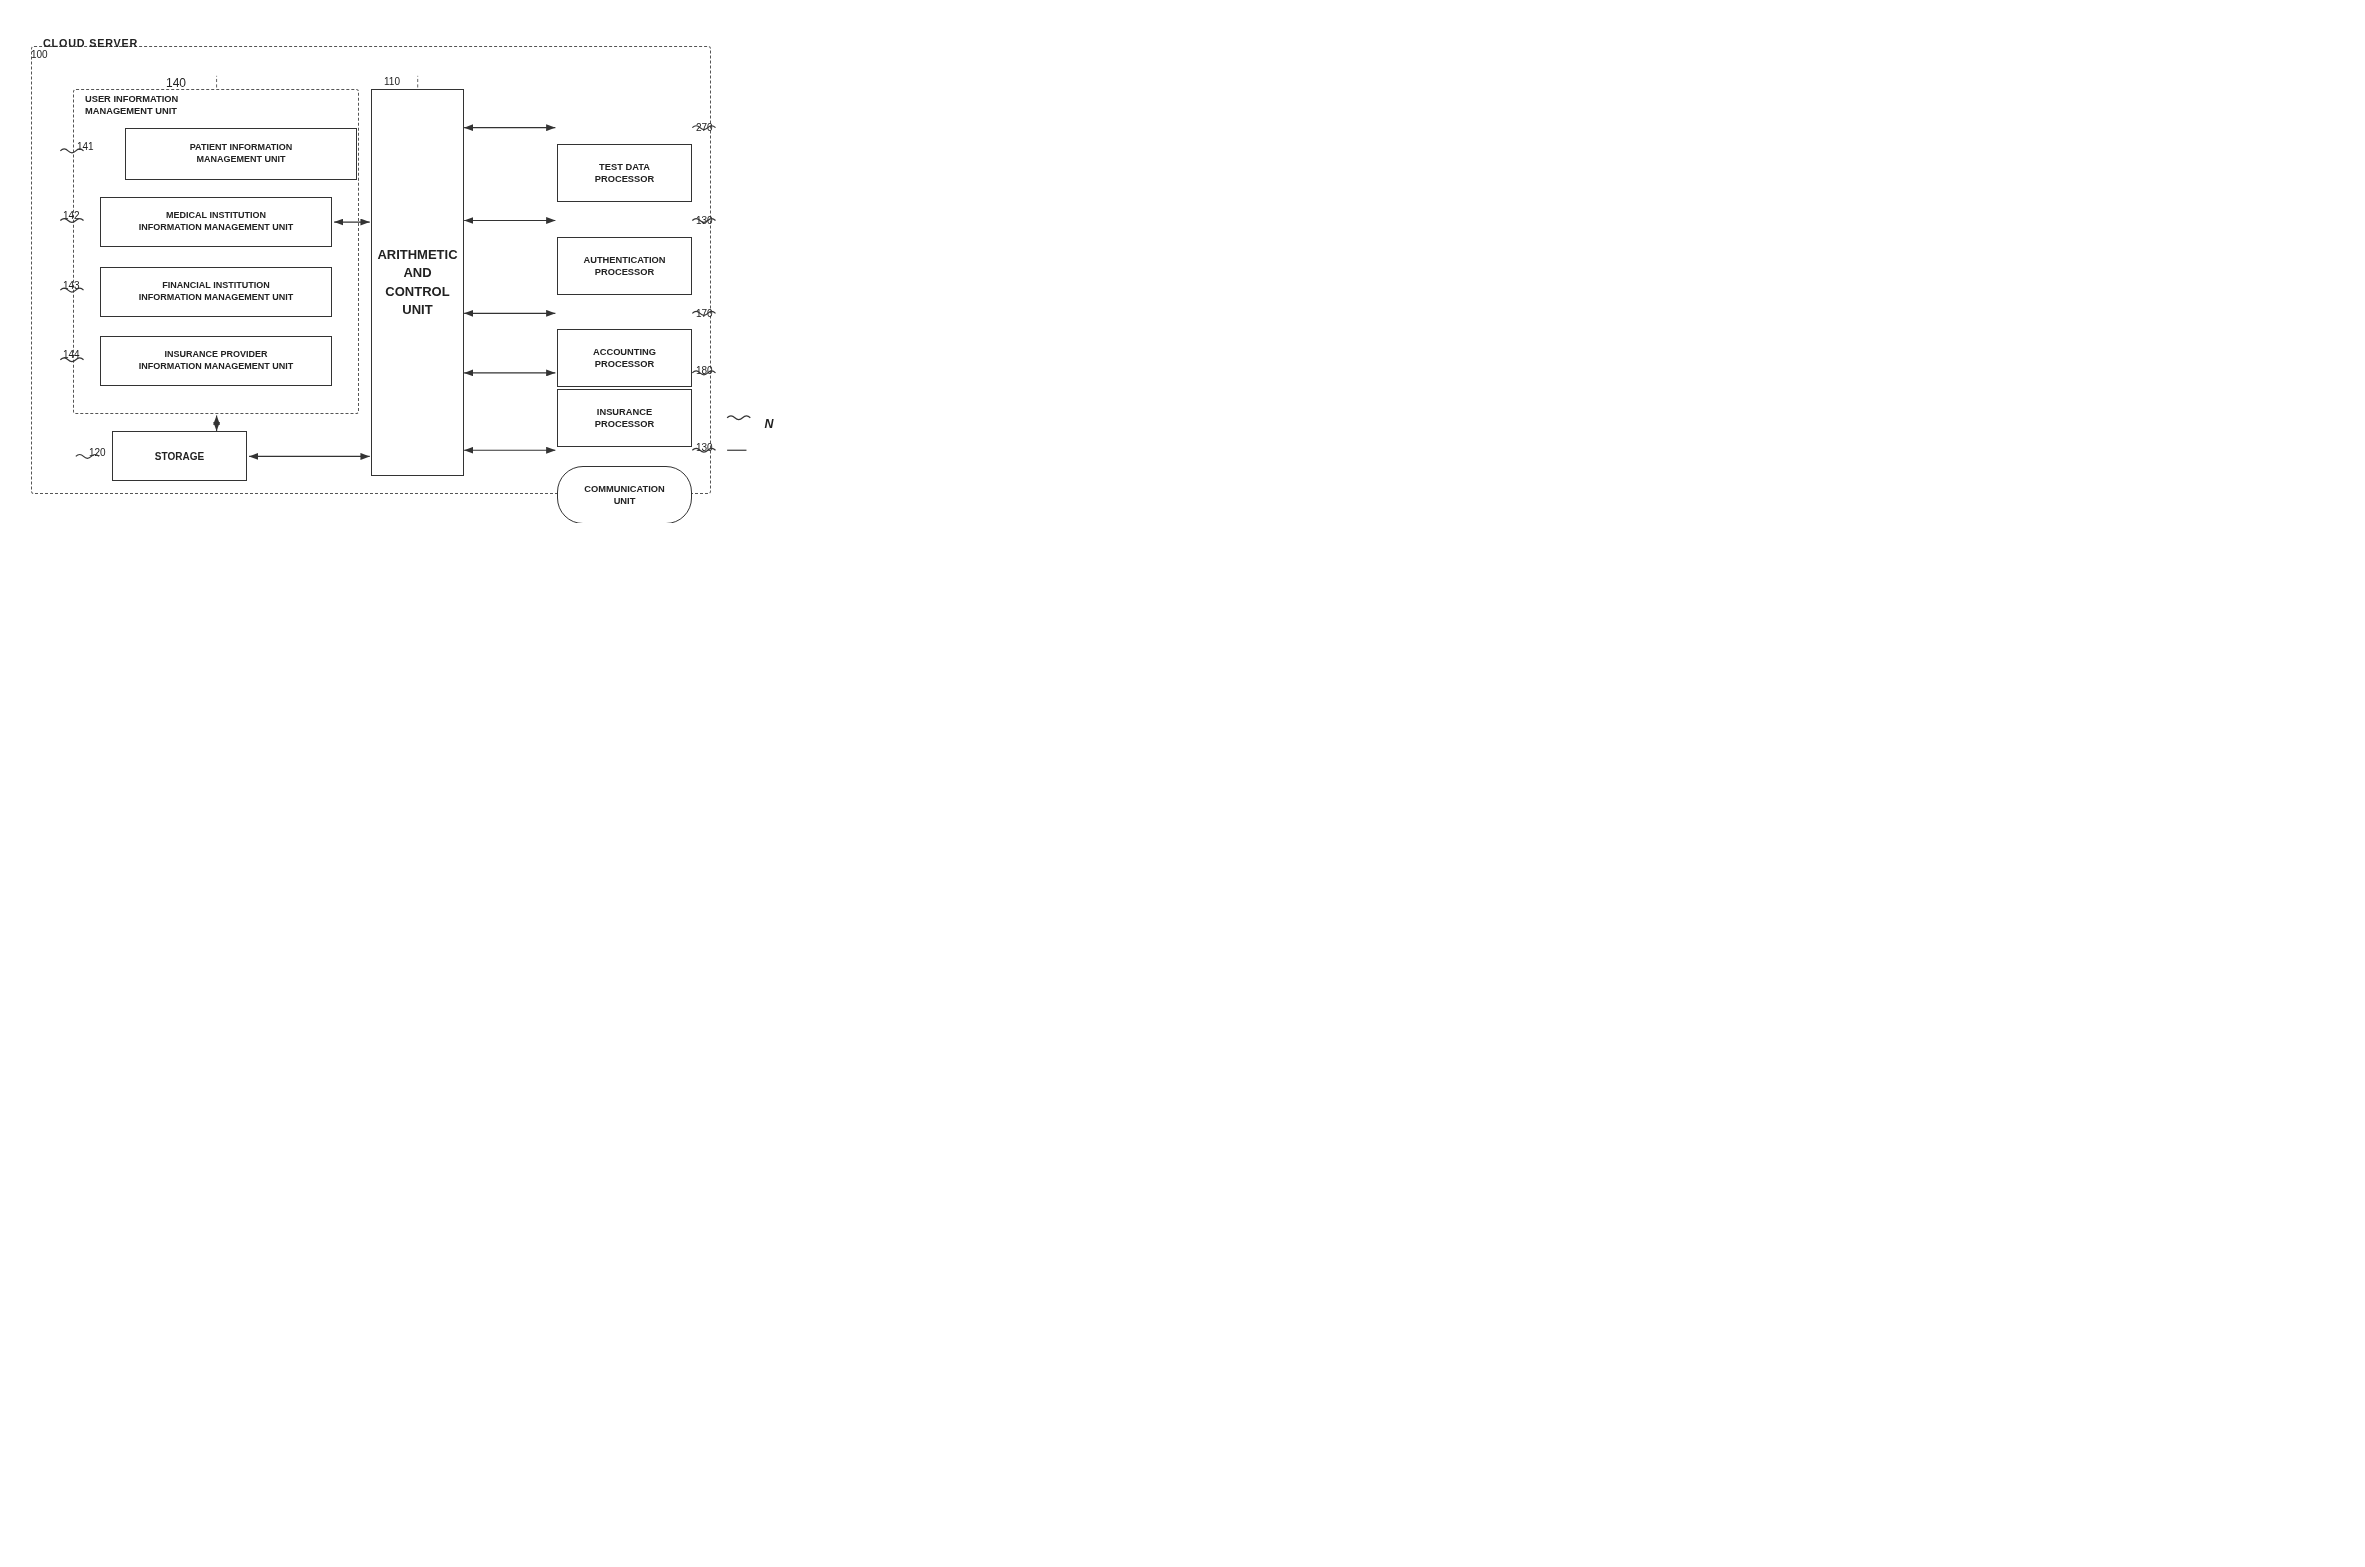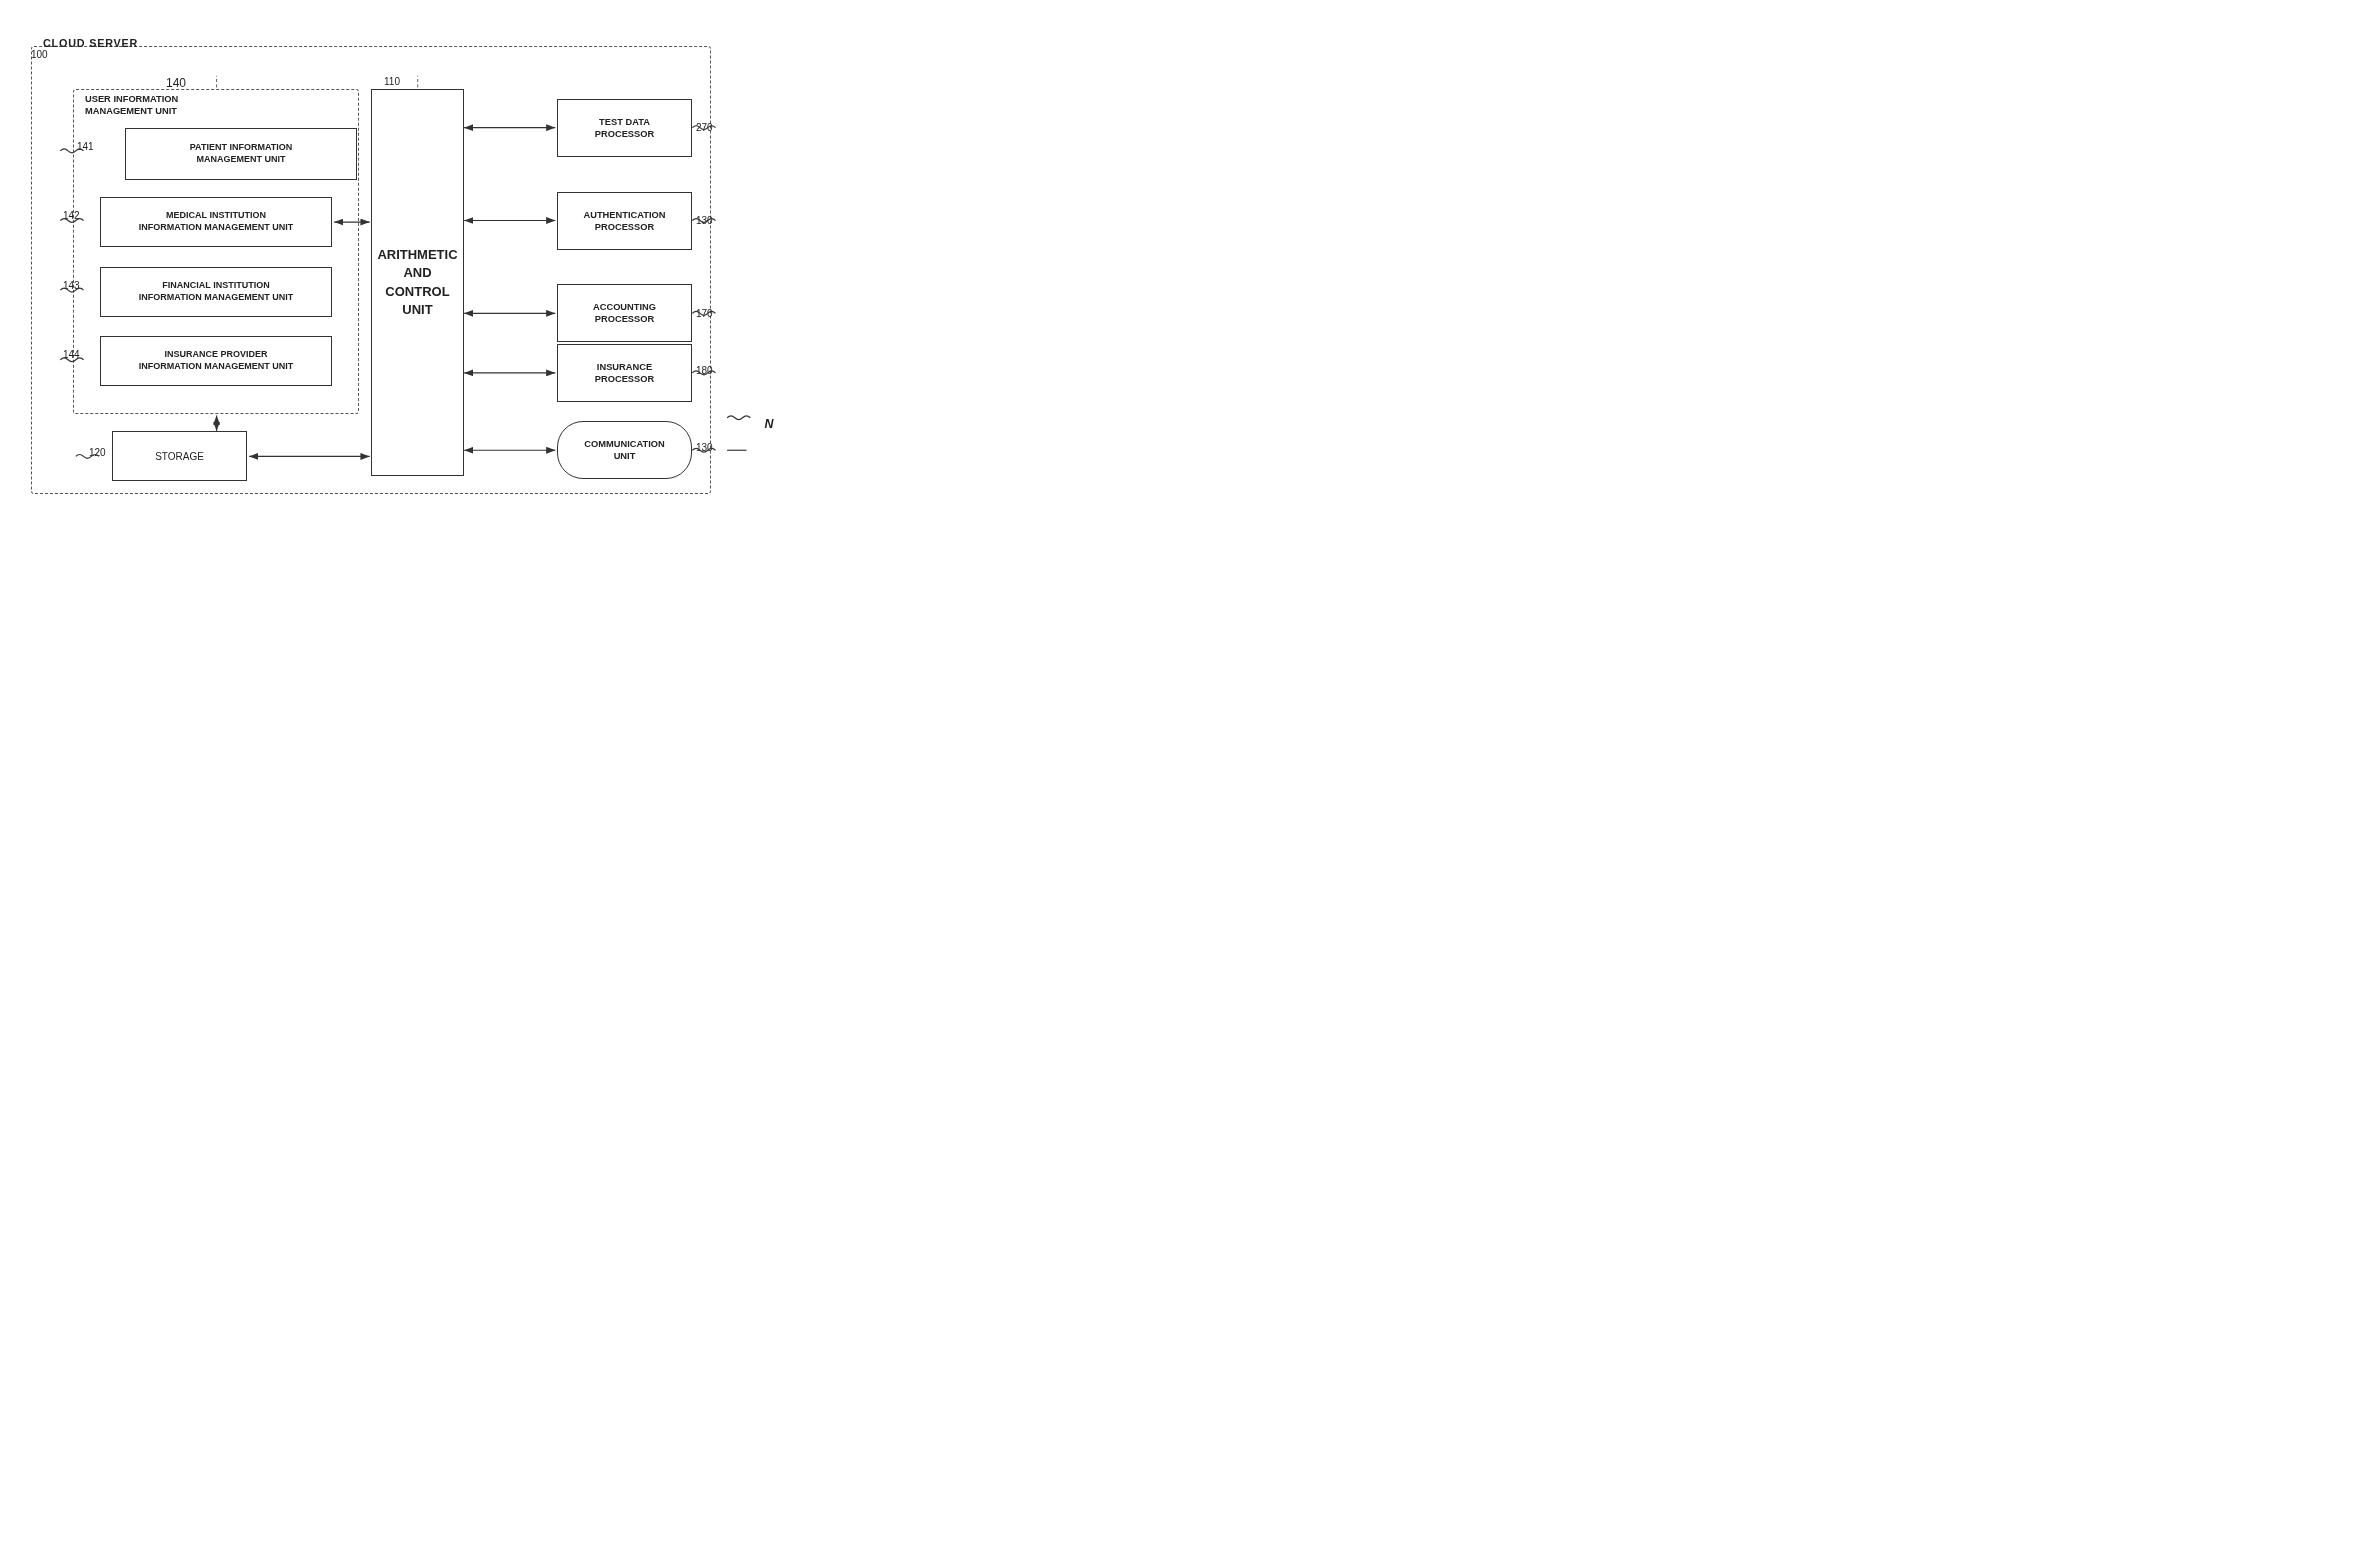--- a/index.html
+++ b/index.html
@@ -174,20 +174,21 @@
       width: 135px;
       height: 58px;
       display: flex;
       align-items: center;
       justify-content: center;
       text-align: center;
       font-size: 9.3px;
       font-weight: bold;
       color: #222;
       line-height: 1.3;
+      margin-top: 45px;
     }
     .test-data-box { left: 557px; top: 99px; }
     .auth-box { left: 557px; top: 192px; }
     .accounting-box { left: 557px; top: 284px; }
     .insurance-proc-box { left: 557px; top: 344px; }
     .communication-box { left: 557px; top: 421px; }
 
     
     .ref-150 { position: absolute; left: 696px; top: 122px; font-size: 10px; color: #222; }
     .ref-160 { position: absolute; left: 696px; top: 215px; font-size: 10px; color: #222; }
@@ -202,21 +203,21 @@
       top: 431px;
       width: 135px;
       height: 50px;
       border: 1.5px solid #333;
       background: #fff;
       display: flex;
       align-items: center;
       justify-content: center;
       text-align: center;
       font-size: 10px;
-      font-weight: normal;
+      font-weight: bold;
       color: #222;
     }
     .ref-120 { position: absolute; left: 89px; top: 447px; font-size: 10px; color: #222; }
 
     
     .ref-N { position: absolute; right: 15.5px; top: 417px; font-size: 12.4px; font-weight: bold; color: #222; font-style: italic; }
 
     
     .connectors {
       position: absolute;

